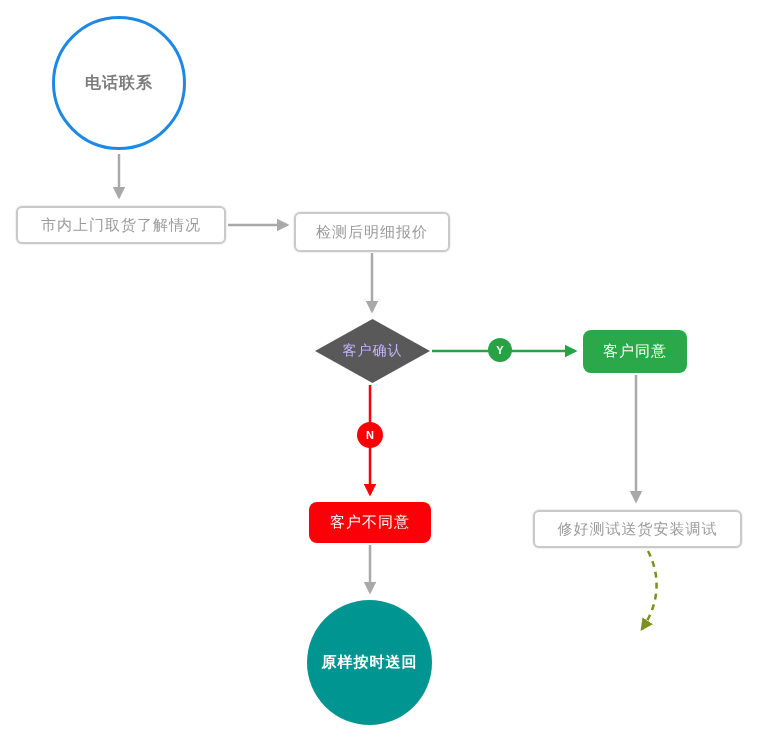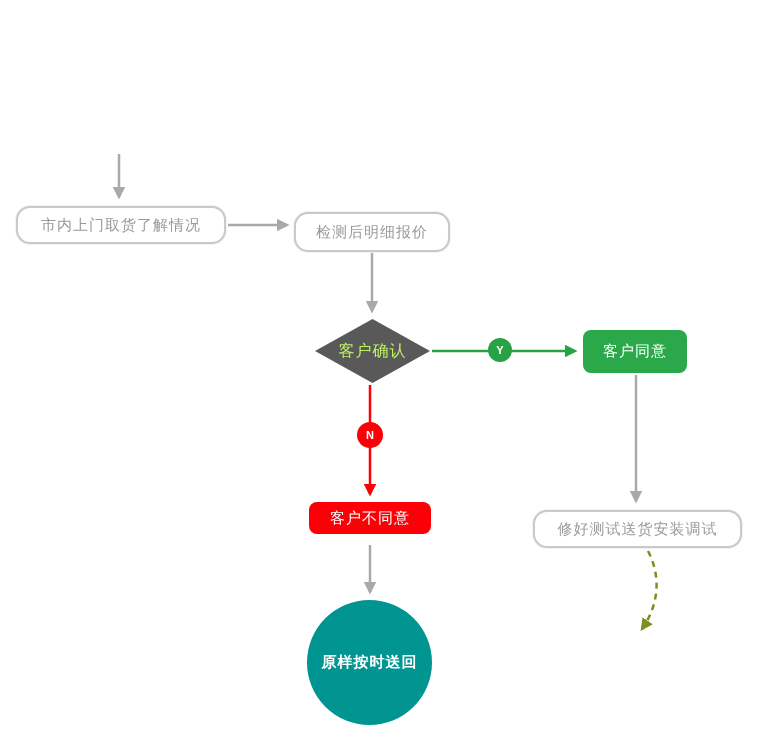--- a/index.html
+++ b/index.html
@@ -13,37 +13,37 @@
 
   .node {
     position: absolute;
     display: flex; align-items: center; justify-content: center;
     text-align: center; line-height: 1.25;
     letter-spacing: 1px;
   }
   .rect {
     background: #ffffff;
     border: 2px solid #c9c9c9;
-    border-radius: 14px;
+    border-radius: 6px;
     color: #9a9a9a;
     font-size: 15px;
     box-shadow: 0 0 0 1px #f2f2f2;
   }
   .circle-blue {
     border-radius: 50%;
     background: #ffffff;
     border: 3px solid #1e88e5;
     color: #7c7c7c;
     font-weight: bold;
     font-size: 16px;
   }
   .diamond {
     background: #595959;
-    color: #bef264;
-    font-size: 16px;
+    color: #c4b5fd;
+    font-size: 14px;
     clip-path: polygon(50% 0, 100% 50%, 50% 100%, 0 50%);
   }
   .green-box { background: #2ba84a; color: #fff; border-radius: 8px; font-size: 15px; }
   .red-box   { background: #fb0007; color: #fff; border-radius: 8px; font-size: 15px; }
   .teal-circle {
     background: #009591; color: #fff; border-radius: 50%;
     font-weight: bold; font-size: 15px;
   }
   .blue-box { background: #5b8ed4; color: #fff; border-radius: 6px; font-size: 15px; }
 
@@ -54,21 +54,21 @@
   }
   .edge-label.green { background: #27a244; width: 24px; height: 24px; left: 488px; top: 338px; }
   .edge-label.red   { background: #fb0007; width: 26px; height: 26px; left: 357px; top: 422px; }
 
   
   #n-phone    { left: 52px;  top: 16px;  width: 134px; height: 134px; }
   #n-pickup   { left: 16px;  top: 206px; width: 210px; height: 38px; }
   #n-quote    { left: 294px; top: 212px; width: 156px; height: 40px; }
   #n-confirm  { left: 315px; top: 319px; width: 115px; height: 64px; }
   #n-agree    { left: 583px; top: 330px; width: 104px; height: 43px; }
-  #n-disagree { left: 309px; top: 502px; width: 122px; height: 32px; }
+  #n-disagree { left: 309px; top: 502px; width: 122px; height: 41px; }
   #n-return   { left: 307px; top: 600px; width: 125px; height: 125px; }
   #n-repair   { left: 533px; top: 510px; width: 209px; height: 38px; }
   #n-pay      { left: 606px; top: 639px; width: 64px;  height: 37px; }
 </style>
 </head>
 <body>
 
 <div id="canvas">
 
   <svg class="edges" xmlns="http://www.w3.org/2000/svg">
@@ -90,20 +90,23 @@
     <line x1="119" y1="154" x2="119" y2="197" stroke="#a9a9a9" stroke-width="2.5" marker-end="url(#m-gray)"></line>
     <line x1="228" y1="225" x2="287" y2="225" stroke="#a9a9a9" stroke-width="2.5" marker-end="url(#m-gray)"></line>
     <line x1="372" y1="248" x2="372" y2="311" stroke="#a9a9a9" stroke-width="2.5" marker-end="url(#m-gray)"></line>
     <line x1="432" y1="351" x2="575" y2="351" stroke="#27a244" stroke-width="2.5" marker-end="url(#m-green)"></line>
     <line x1="370" y1="385" x2="370" y2="494" stroke="#fb0007" stroke-width="2.5" marker-end="url(#m-red)"></line>
     <line x1="370" y1="545" x2="370" y2="592" stroke="#a9a9a9" stroke-width="2.5" marker-end="url(#m-gray)"></line>
     <line x1="636" y1="375" x2="636" y2="501" stroke="#a9a9a9" stroke-width="2.5" marker-end="url(#m-gray)"></line>
     <path d="M648,551 C662,578 658,606 642,629" fill="none" stroke="#7d8f1d" stroke-width="2.5" stroke-dasharray="6 5" marker-end="url(#m-olive)"></path>
   </svg>
 
+  <div id="n-phone" class="node circle-blue">
+    <span>电话联系</span>
+  </div>
 
   <div id="n-pickup" class="node rect">
     <span>市内上门取货了解情况</span>
   </div>
 
   <div id="n-quote" class="node rect">
     <span>检测后明细报价</span>
   </div>
 
   <div id="n-confirm" class="node diamond">

